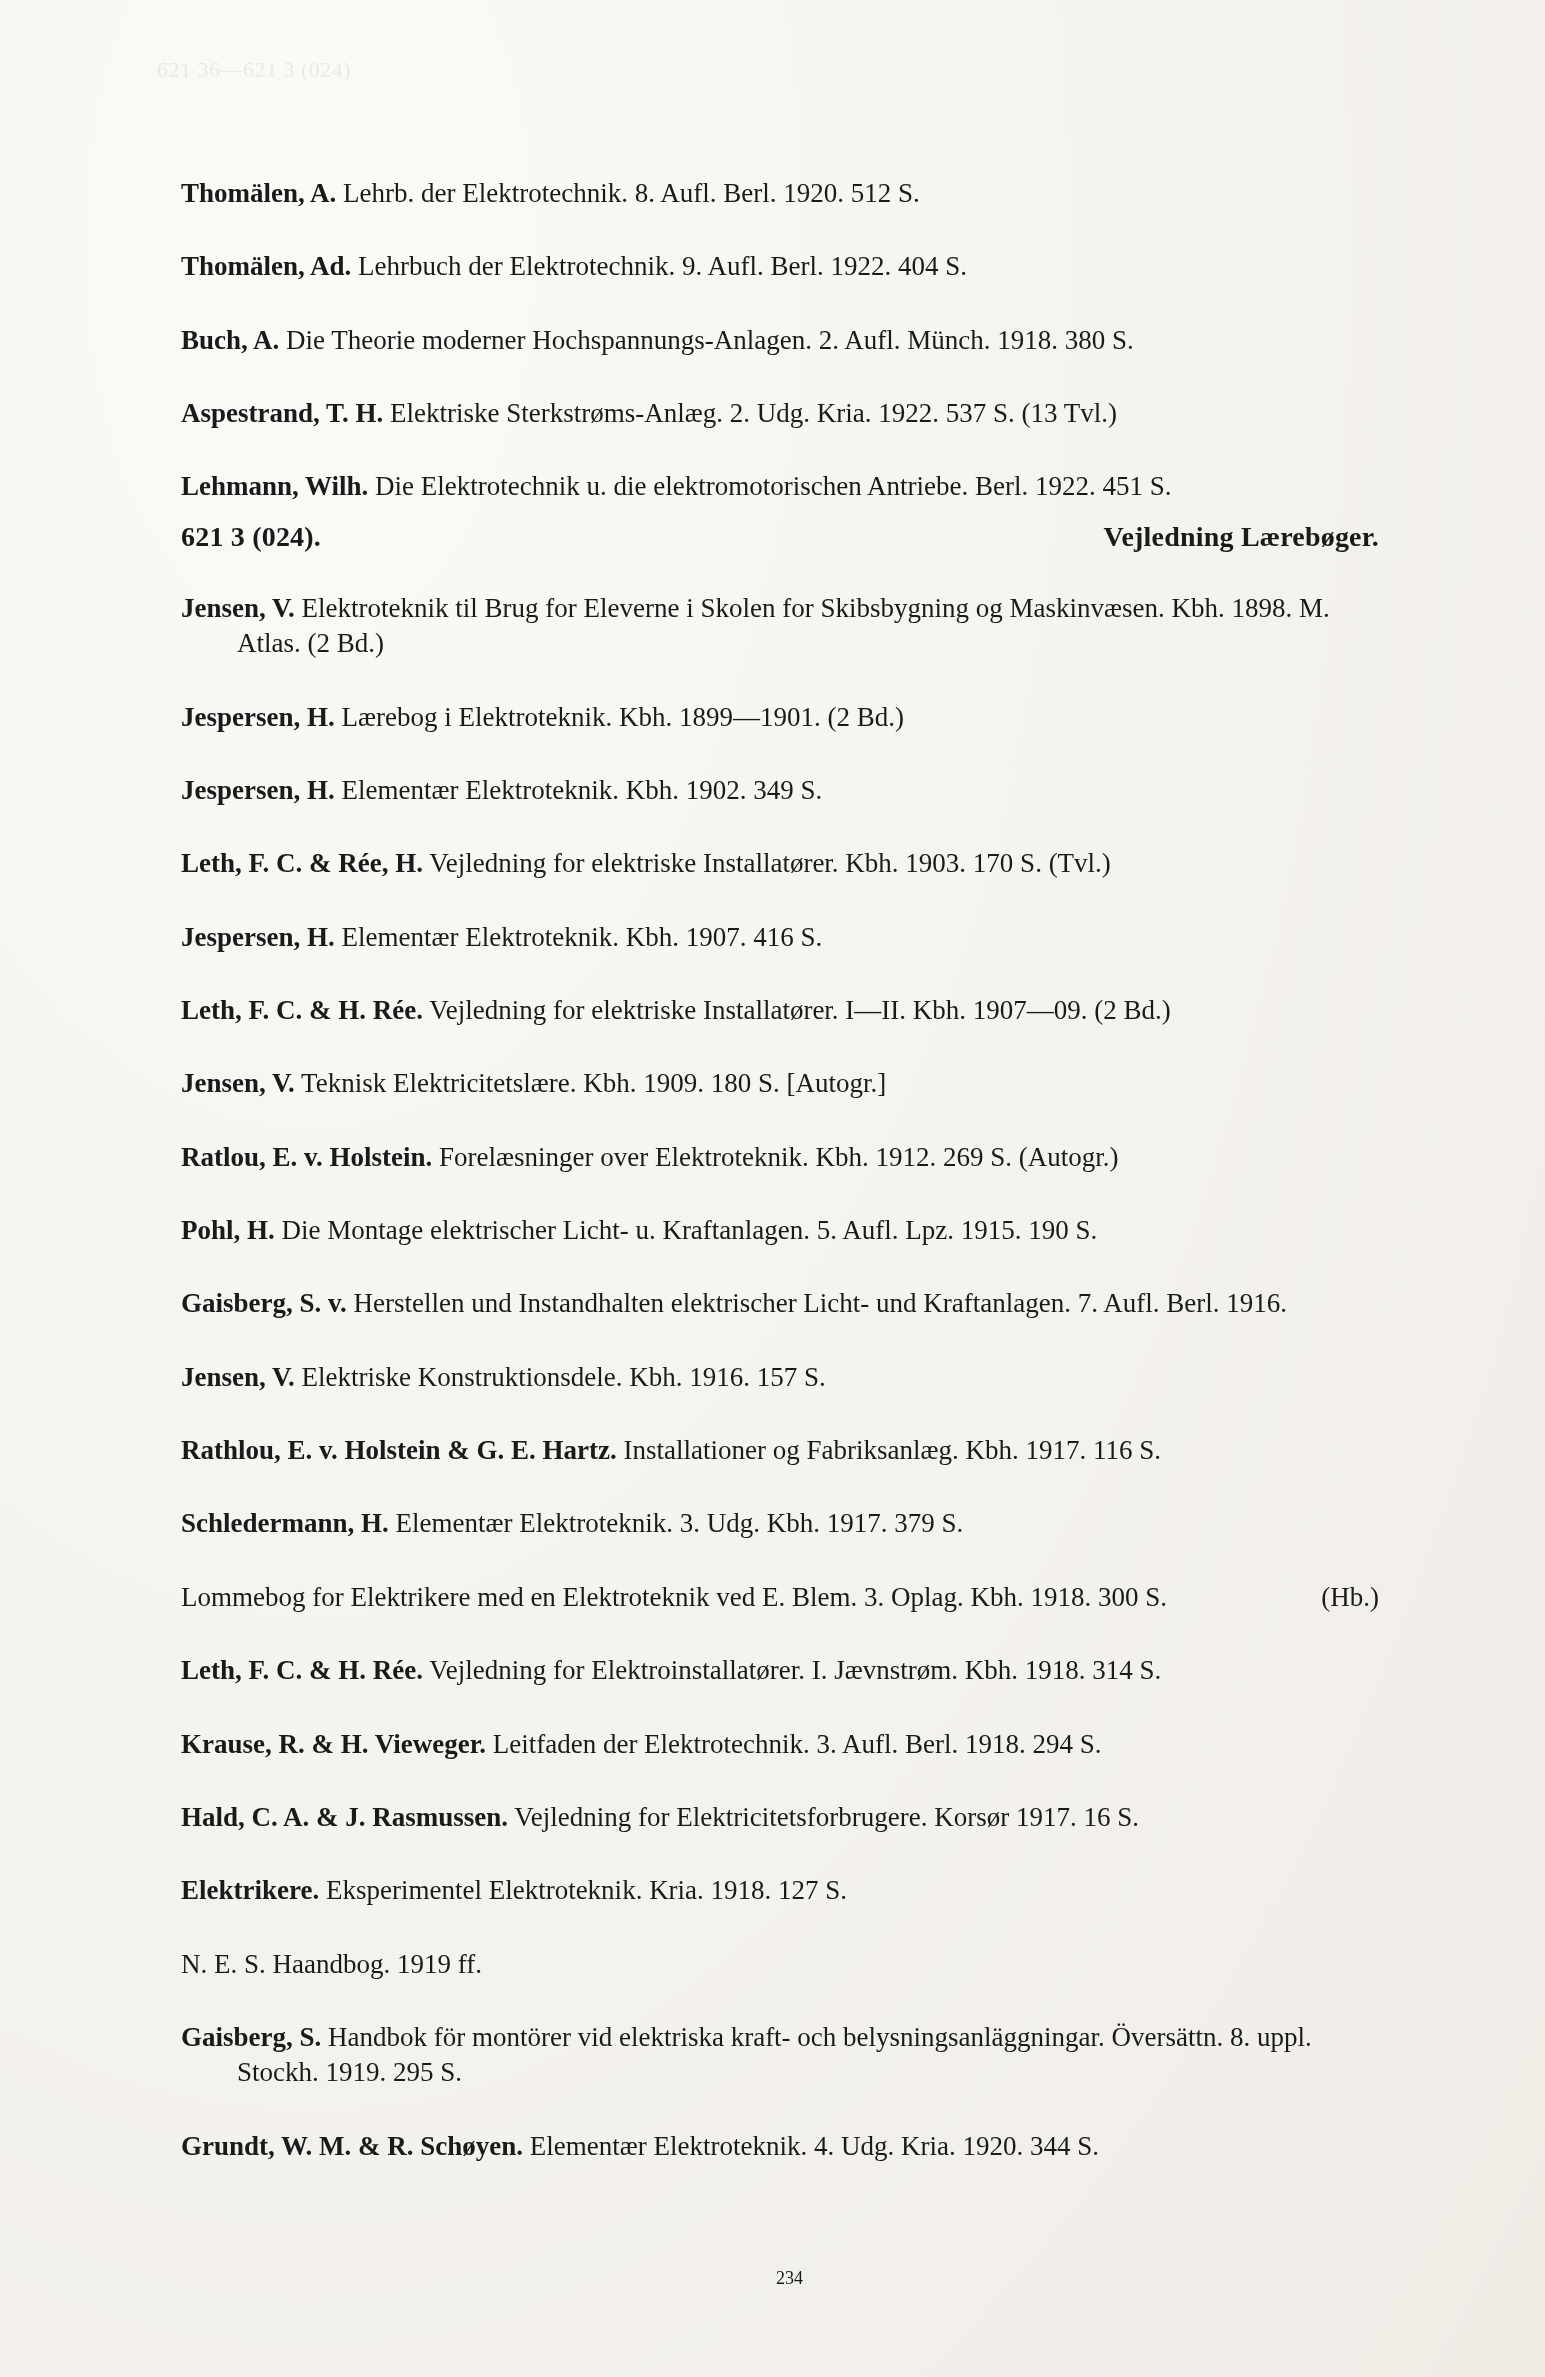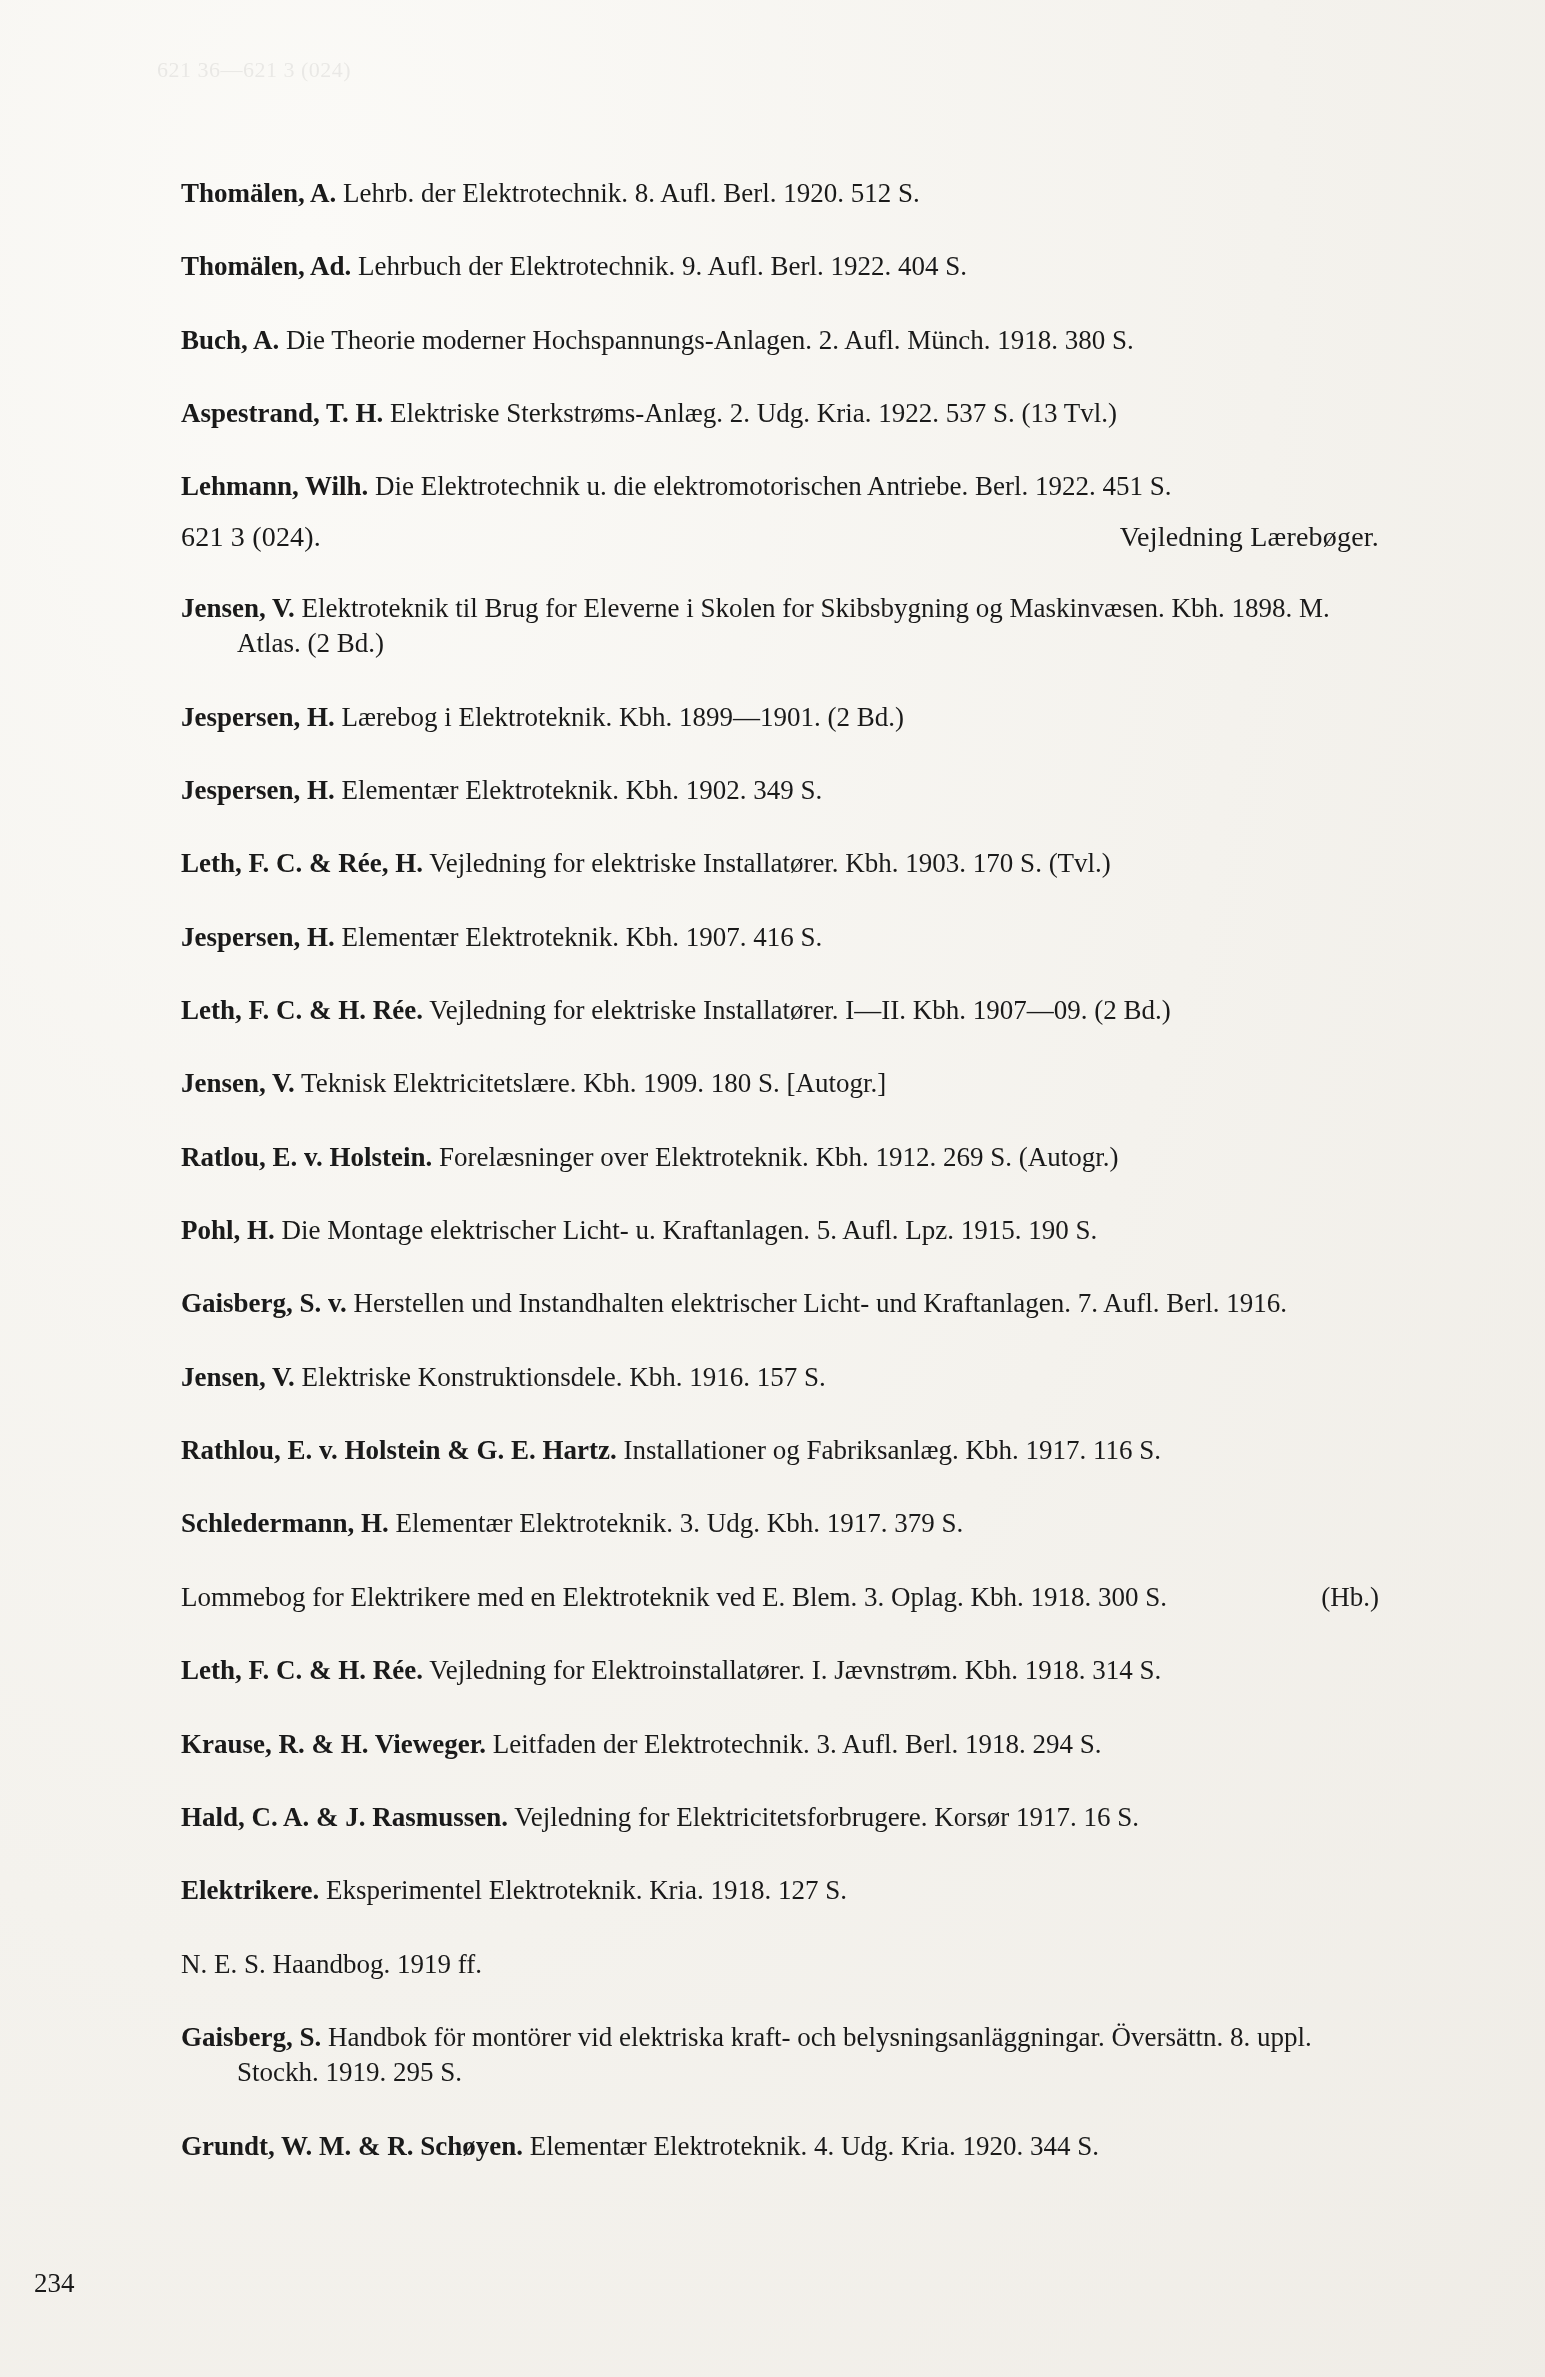--- a/index.html
+++ b/index.html
@@ -63,38 +63,38 @@
     font-size: 27px;
     line-height: 1.31;
   }
   b, .au {
     font-weight: bold;
   }
   .section-head {
     display: flex;
     justify-content: space-between;
     align-items: baseline;
-    font-weight: normal;
+    font-weight: bold;
     font-size: 28px;
     margin-top: 16px;
     margin-bottom: 9px;
   }
   .section-head .cls {
     letter-spacing: 0.2px;
   }
   .section-head .ttl {
     letter-spacing: 0.2px;
   }
   .folio {
     position: absolute;
     left: 0;
     right: 0;
     top: 2268px;
-    text-align: left;
-    font-size: 27px;
+    text-align: center;
+    font-size: 18px;
     font-family: "Liberation Serif", serif;
     color: #1a1a1a;
     padding-left: 34px;
   }
 </style>
 </head>
 <body>
 
 <div class="page">
   <div class="paper-tone"></div>

